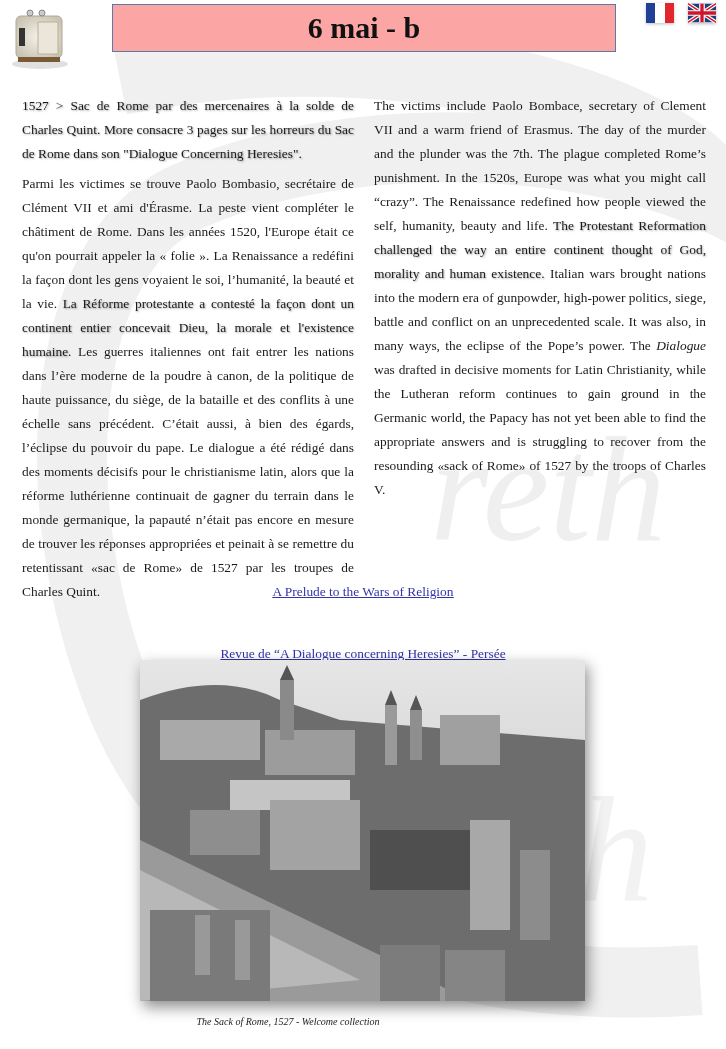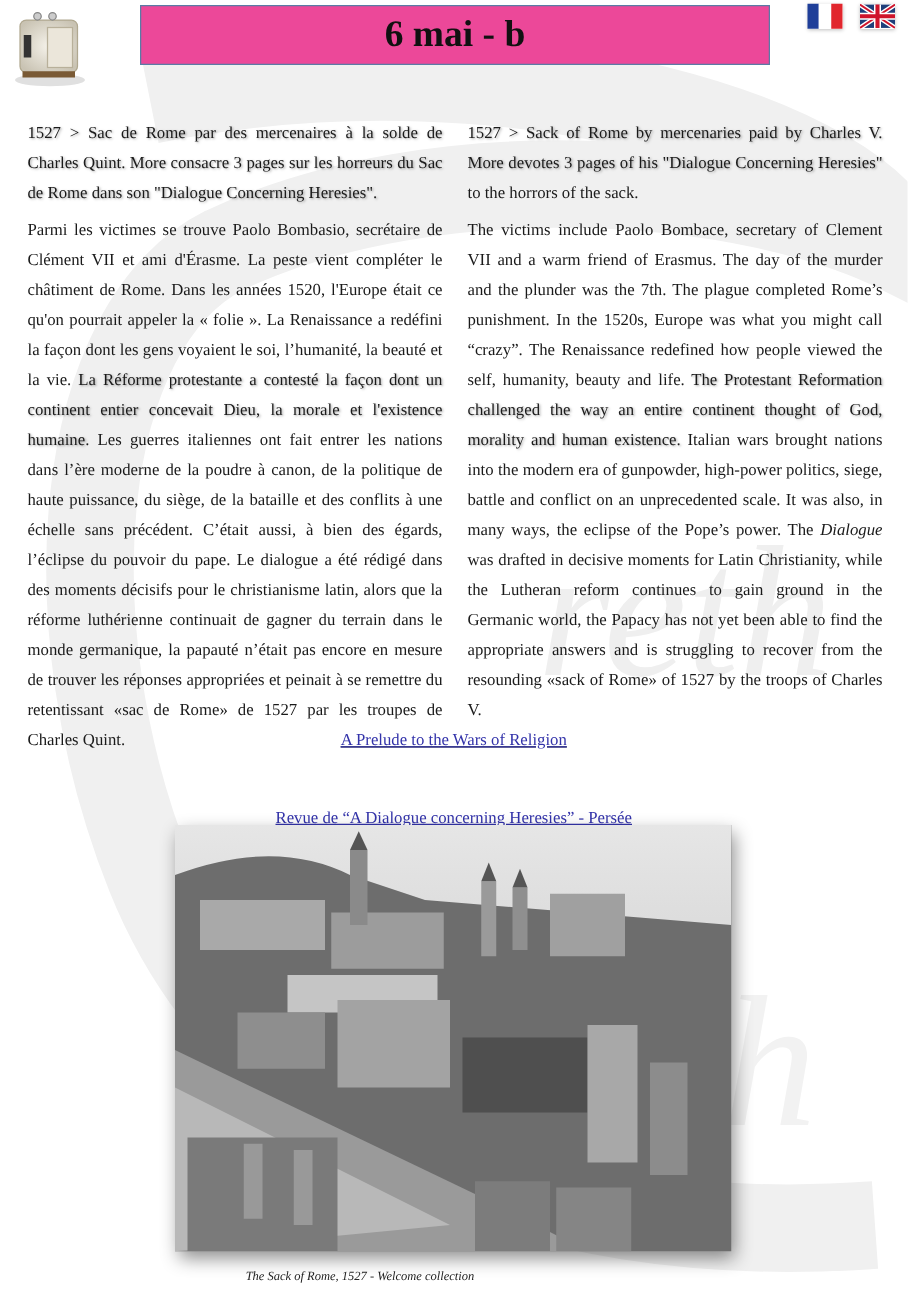--- a/index.html
+++ b/index.html
@@ -11,21 +11,21 @@
     }
     .watermark {
       position: absolute; left: 0; top: 0; width: 726px; height: 1049px;
       pointer-events: none; z-index: 0;
     }
     .logo {
       position: absolute; left: 8px; top: 4px; width: 60px; height: 66px; z-index: 2;
     }
     .title-box {
       position: absolute; left: 112px; top: 4px; width: 502px; height: 46px;
-      border: 1px solid #5b7aa5; background: #ec4899;
+      border: 1px solid #5b7aa5; background: #fca5a5;
       display: flex; align-items: center; justify-content: center; z-index: 2;
     }
     .title-box h1 {
       margin: 0; font-family: "Liberation Serif", serif; font-weight: bold;
       font-size: 30px; color: #111;
     }
     .flag { position: absolute; top: 3px; width: 28px; height: 20px; cursor: pointer; z-index: 2; box-shadow: 0 1px 3px rgba(0,0,0,0.25); }
     .flag-fr { left: 646px; display: flex; }
     .flag-fr span { flex: 1; }
     .flag-uk { left: 688px; }
@@ -94,21 +94,20 @@
   <path d="M30 0 V40 M0 20 H60" stroke="#fff" stroke-width="12"></path>
   <path d="M30 0 V40 M0 20 H60" stroke="#cf142b" stroke-width="7"></path>
 </svg>
 
 <div class="col col-fr">
   <p class="shadow-text">1527 &gt; Sac de Rome par des mercenaires à la solde de Charles Quint. More consacre 3 pages sur les horreurs du Sac de Rome dans son "Dialogue Concerning Heresies".</p>
   <p><span>Parmi les victimes se trouve Paolo Bombasio, secrétaire de Clément VII et ami d'Érasme. La peste vient compléter le châtiment de Rome. Dans les années 1520, l'Europe était ce qu'on pourrait appeler la « folie ». La Renaissance a redéfini la façon dont les gens voyaient le soi, l’humanité, la beauté et la vie. </span><span class="shadow-text">La Réforme protestante a contesté la façon dont un continent entier concevait Dieu, la morale et l'existence humaine</span><span>. Les guerres italiennes ont fait entrer les nations dans l’ère moderne de la poudre à canon, de la politique de haute puissance, du siège, de la bataille et des conflits à une échelle sans précédent. C’était aussi, à bien des égards, l’éclipse du pouvoir du pape. Le dialogue a été rédigé dans des moments décisifs pour le christianisme latin, alors que la réforme luthérienne continuait de gagner du terrain dans le monde germanique, la papauté n’était pas encore en mesure de trouver les réponses appropriées et peinait à se remettre du retentissant «sac de Rome» de 1527 par les troupes de Charles  Quint.</span></p>
 </div>
 
 <div class="col col-en">
-  <p><span class="shadow-text">1527 &gt; Sack of Rome by mercenaries paid by Charles V. More devotes 3 pages of his "Dialogue Concerning Heresies"</span><span> to the horrors of the sack.</span></p>
   <p><span>The victims include Paolo Bombace, secretary of Clement VII and a warm friend of Erasmus. The day of the murder and the plunder was the 7th. The plague completed Rome’s punishment. In the 1520s, Europe was what you might call “crazy”. The Renaissance redefined how people viewed the self, humanity, beauty and life. </span><span class="shadow-text">The Protestant Reformation challenged the way an entire continent thought of God, morality and human existence.</span><span> Italian wars brought nations into the modern era of gunpowder, high-power politics, siege, battle and conflict on an unprecedented scale. It was also, in many ways, the eclipse of the Pope’s power. The </span><i>Dialogue</i><span> was drafted in decisive moments for Latin Christianity, while the Lutheran reform continues to gain ground in the Germanic world, the Papacy has not yet been able to find the appropriate answers and is struggling to recover from the resounding «sack of Rome» of 1527 by the troops of Charles V.</span></p>
 </div>
 
 <div class="links link1">
   <a>A Prelude to the Wars of Religion</a>
 </div>
 <div class="links link2">
   <a>Revue de “A Dialogue concerning Heresies” - Persée</a>
 </div>
 

